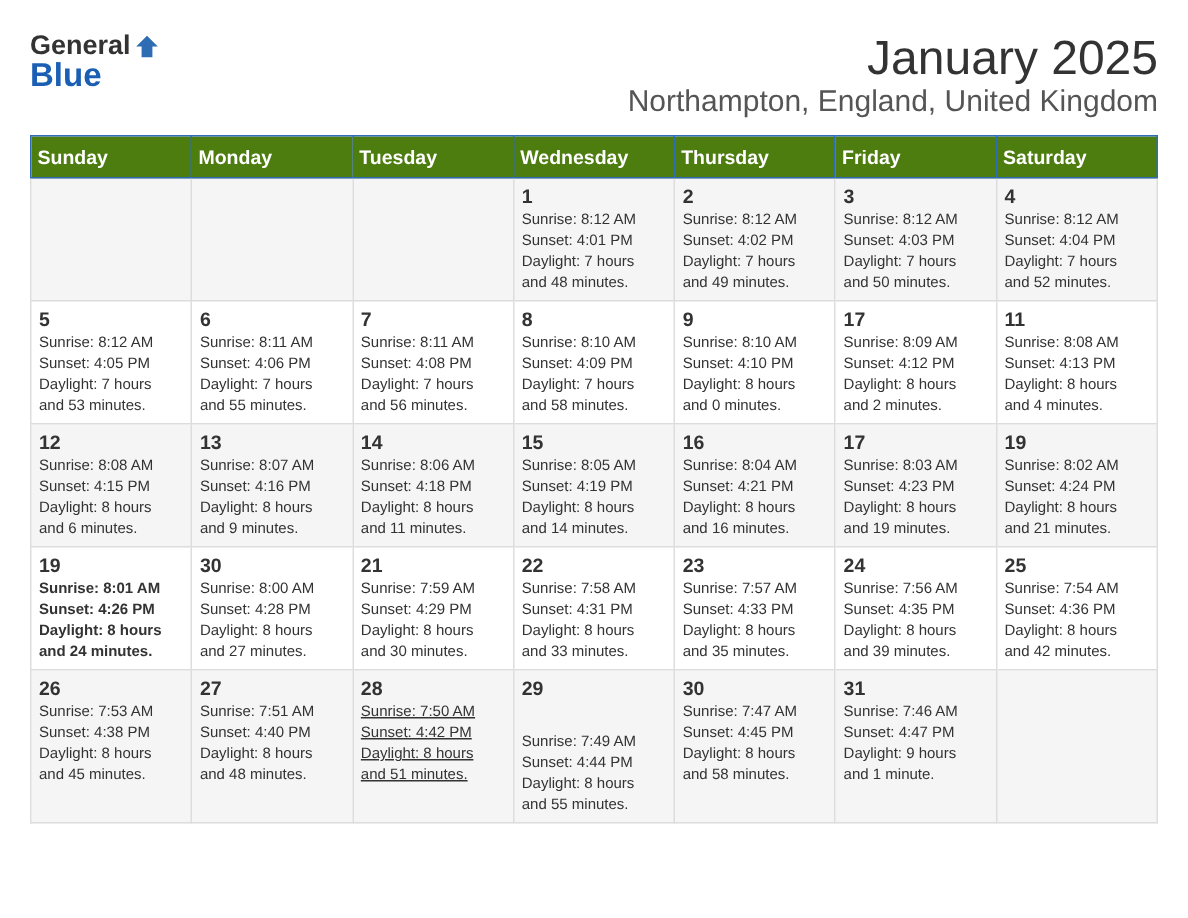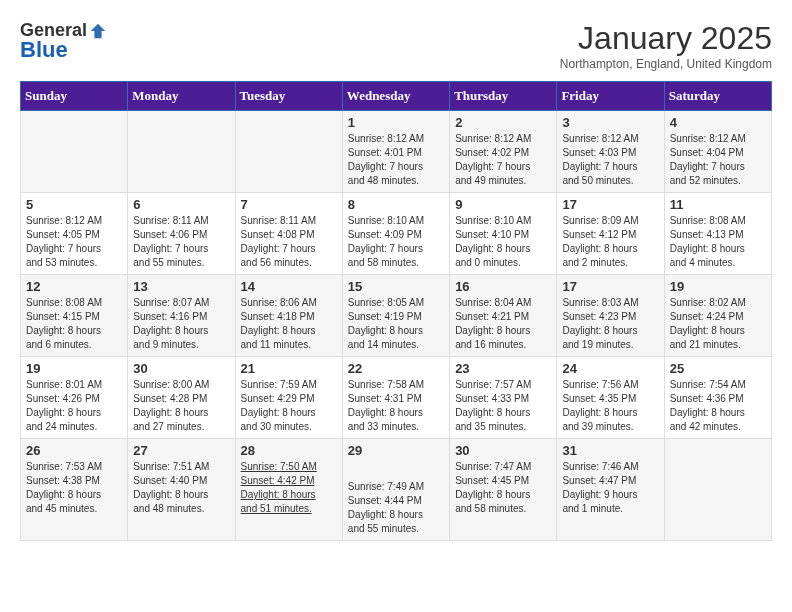--- a/index.html
+++ b/index.html
@@ -41,32 +41,31 @@
     }
     .title-area {
       text-align: right;
     }
     .calendar-title {
       font-size: 32px;
       font-weight: normal;
       color: #333;
     }
     .calendar-subtitle {
-      font-size: 12px;
+      font-size: 20px;
       color: #555;
     }
     table {
       width: 100%;
       border-collapse: collapse;
       table-layout: fixed;
     }
     thead tr {
-      background-color: #4c1d95;
+      background-color: #4d7c0f;
       color: white;
-      font-family: Liberation Serif, serif;
     }
     thead th {
       padding: 6px 4px;
       font-size: 13px;
       font-weight: bold;
       text-align: left;
       border: 1px solid #2e6db4;
     }
     tbody tr {
       background-color: #fff;
@@ -258,21 +257,21 @@
             <span class="day-number">19</span>
             <div class="day-info" style="white-space: pre-line;">Sunrise: 8:02 AM
 Sunset: 4:24 PM
 Daylight: 8 hours
 and 21 minutes.</div>
           </td>
         </tr>
         <tr>
           <td>
             <span class="day-number">19</span>
-            <div class="day-info" style="white-space: pre-line;">Sunrise: 8:01 AM
+            <div class="day-info" style="white-space: pre-line; font-weight: bold;">Sunrise: 8:01 AM
 Sunset: 4:26 PM
 Daylight: 8 hours
 and 24 minutes.</div>
           </td>
           <td>
             <span class="day-number">30</span>
             <div class="day-info" style="white-space: pre-line;">Sunrise: 8:00 AM
 Sunset: 4:28 PM
 Daylight: 8 hours
 and 27 minutes.</div>

